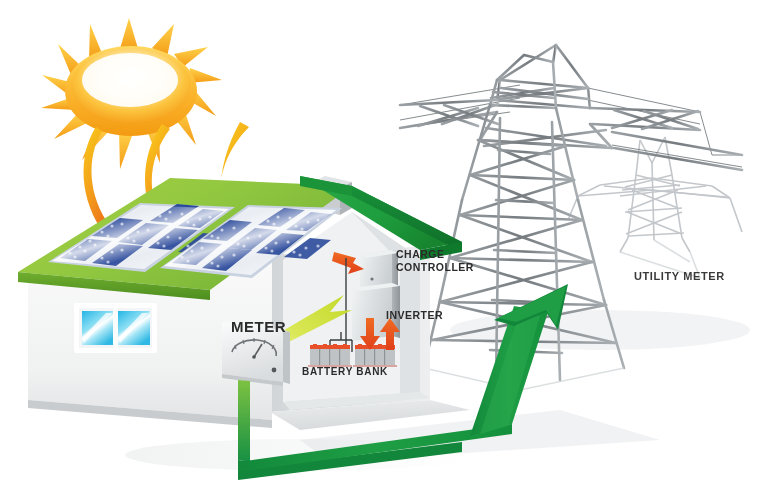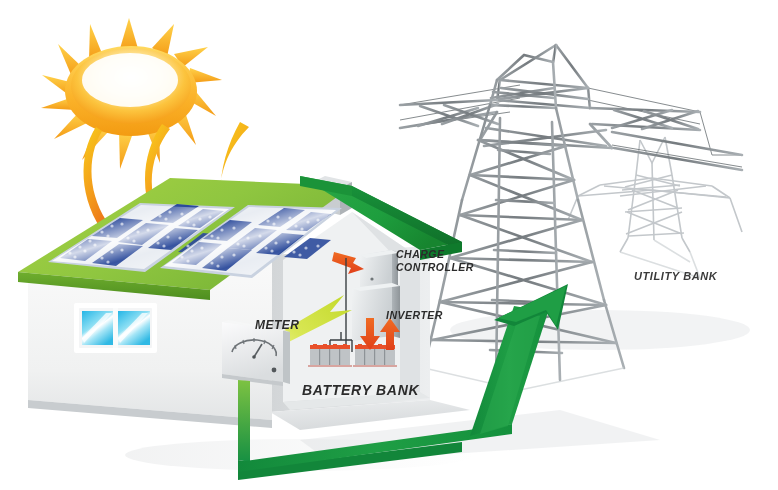--- a/index.html
+++ b/index.html
@@ -2,25 +2,25 @@
 <html><head>
 <meta charset="utf-8">
 <style>
   html,body{margin:0;padding:0;background:#ffffff;}
   body{width:778px;height:490px;overflow:hidden;
        font-family:"Liberation Sans", sans-serif;}
   #stage{position:relative;width:778px;height:490px;background:#fff;}
   #stage svg{position:absolute;left:0;top:0;}
   .lbl{position:absolute;font-family:"Liberation Sans",sans-serif;
        color:#2b2b2b;font-weight:700;letter-spacing:.5px;
-       white-space:nowrap;user-select:none;font-style:italic;}
+       white-space:nowrap;user-select:none;}
   #lbl-charge{left:396px;top:248px;font-size:10.5px;line-height:12.5px;}
   #lbl-inverter{left:386px;top:309px;font-size:10.5px;}
-  #lbl-meter{left:231px;top:318px;font-size:12px;margin-left:24px;}
-  #lbl-battery{left:302px;top:382px;font-size:14px;letter-spacing:.7px;}
+  #lbl-meter{left:231px;top:318px;font-size:15px;}
+  #lbl-battery{left:302px;top:366px;font-size:10px;letter-spacing:.7px;}
   #lbl-utility{left:634px;top:270px;font-size:11px;letter-spacing:.6px;color:#3a3a3a;}
 </style>
 </head>
 <body>
 
 <div id="stage">
 
 <svg width="778" height="490" viewBox="0 0 778 490" xmlns="http://www.w3.org/2000/svg">
   <defs>
     <radialGradient id="sunBody" cx="50%" cy="38%" r="62%">
@@ -513,15 +513,15 @@
 
 </svg>
 
 <div class="lbl" id="lbl-charge">
   <div>CHARGE</div>
   <div>CONTROLLER</div>
 </div>
 <div class="lbl" id="lbl-inverter">INVERTER</div>
 <div class="lbl" id="lbl-meter">METER</div>
 <div class="lbl" id="lbl-battery">BATTERY BANK</div>
-<div class="lbl" id="lbl-utility">UTILITY BANK</div>
+<div class="lbl" id="lbl-utility">UTILITY METER</div>
 
 </div>
 
 </body></html>

